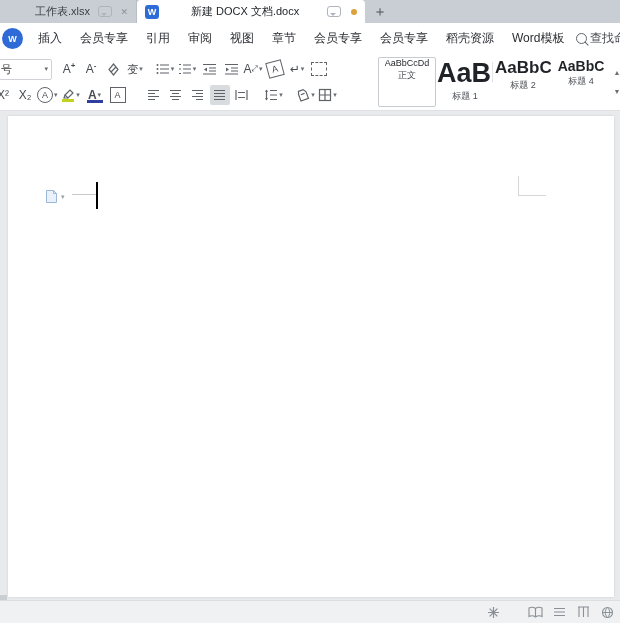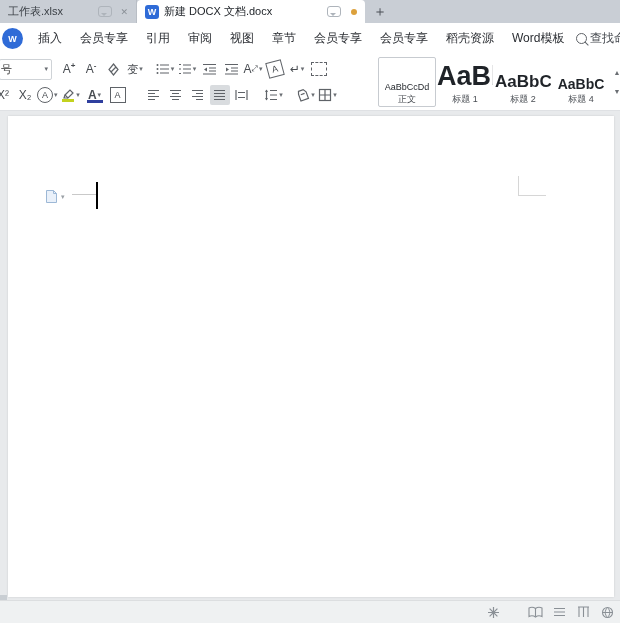--- a/index.html
+++ b/index.html
@@ -6,21 +6,21 @@
   body{width:620px;height:623px;overflow:hidden;position:relative;
        font-family:"Liberation Sans","DejaVu Sans",sans-serif;
        background:#e8eaec;-webkit-font-smoothing:antialiased;}
   .app{position:absolute;inset:0;}
 
   
   .tabbar{position:absolute;left:0;top:0;right:0;height:23px;background:#c9ced5;display:flex;align-items:stretch;}
   .tab{display:flex;align-items:center;font-size:11px;color:#3a3f45;padding:0 8px;position:relative;}
   .tab.inactive{width:120px;background:#c9ced5;border-right:1px solid #b9bec5;}
   .tab.active{width:212px;background:#ffffff;border-radius:4px 4px 0 0;color:#23272c;}
-  .tab-label{white-space:nowrap;overflow:hidden;flex:1;}
+  .tab-label{white-space:nowrap;overflow:hidden;flex:1;margin-left:27px;}
   .doc-badge{width:14px;height:14px;border-radius:3px;background:#2f6bd7;color:#fff;font-size:9px;font-weight:bold;
              display:flex;align-items:center;justify-content:center;margin-right:5px;flex:0 0 auto;}
   .bubble{width:12px;height:9px;border:1px solid #aeb4bb;border-radius:3px;position:relative;margin:0 4px;flex:0 0 auto;}
   .bubble:after{content:"";position:absolute;left:2px;bottom:-3px;border:3px solid transparent;border-top-color:#aeb4bb;}
   .tab-close{color:#8a9097;font-size:9px;margin-left:4px;flex:0 0 auto;}
   .mod-dot{width:6px;height:6px;border-radius:50%;background:#dca13c;margin-left:6px;flex:0 0 auto;}
   .newtab{width:30px;display:flex;align-items:center;justify-content:center;color:#4a4f55;font-size:14px;}
 
   
   .menubar{position:absolute;left:0;top:23px;right:0;height:31px;background:#fff;display:flex;align-items:center;}
@@ -47,21 +47,21 @@
   .ico svg{display:block;}
   .stk{stroke:#5f6368;stroke-width:1.2;fill:none;}
   .circ-a{width:14px;height:14px;border:1px solid #5f6368;border-radius:50%;font-size:9px;display:flex;align-items:center;justify-content:center;}
   .colorbar{position:absolute;left:3px;bottom:2px;right:3px;height:3px;}
   .boxed-a{width:14px;height:14px;border:1px solid #5f6368;font-size:9px;display:flex;align-items:center;justify-content:center;}
   .dashed-box{width:14px;height:12px;border:1px dashed #5f6368;}
   .vsep{width:1px;background:#e4e6e8;margin:6px 2px;}
 
   
   .gallery{flex:1;display:flex;align-items:stretch;padding:3px 0 3px 2px;}
-  .style-card{width:56px;display:flex;flex-direction:column;align-items:center;justify-content:flex-end;border:1px solid transparent;border-radius:2px;}
+  .style-card{width:56px;display:flex;flex-direction:column;align-items:center;justify-content:flex-start;border:1px solid transparent;border-radius:2px;}
   .style-card.selected{border-color:#c7cbd0;background:#fff;}
   .style-prev{white-space:nowrap;overflow:hidden;max-width:56px;color:#1f2328;}
   .style-lbl{font-size:9px;color:#4a4e54;margin-top:1px;white-space:nowrap;}
   .gal-arrows{width:14px;display:flex;flex-direction:column;align-items:center;justify-content:space-evenly;color:#6a6e73;font-size:7px;}
 
   
   .workspace{position:absolute;left:0;top:111px;right:0;bottom:22px;background:#e8eaec;}
   .page{position:absolute;left:8px;top:5px;right:6px;bottom:4px;background:#ffffff;box-shadow:0 0 2px rgba(0,0,0,.12);}
   .page-helper{position:absolute;left:37px;top:73px;display:flex;align-items:center;}
   .page-helper .dd{font-size:7px;color:#9aa0a6;margin-left:3px;}

